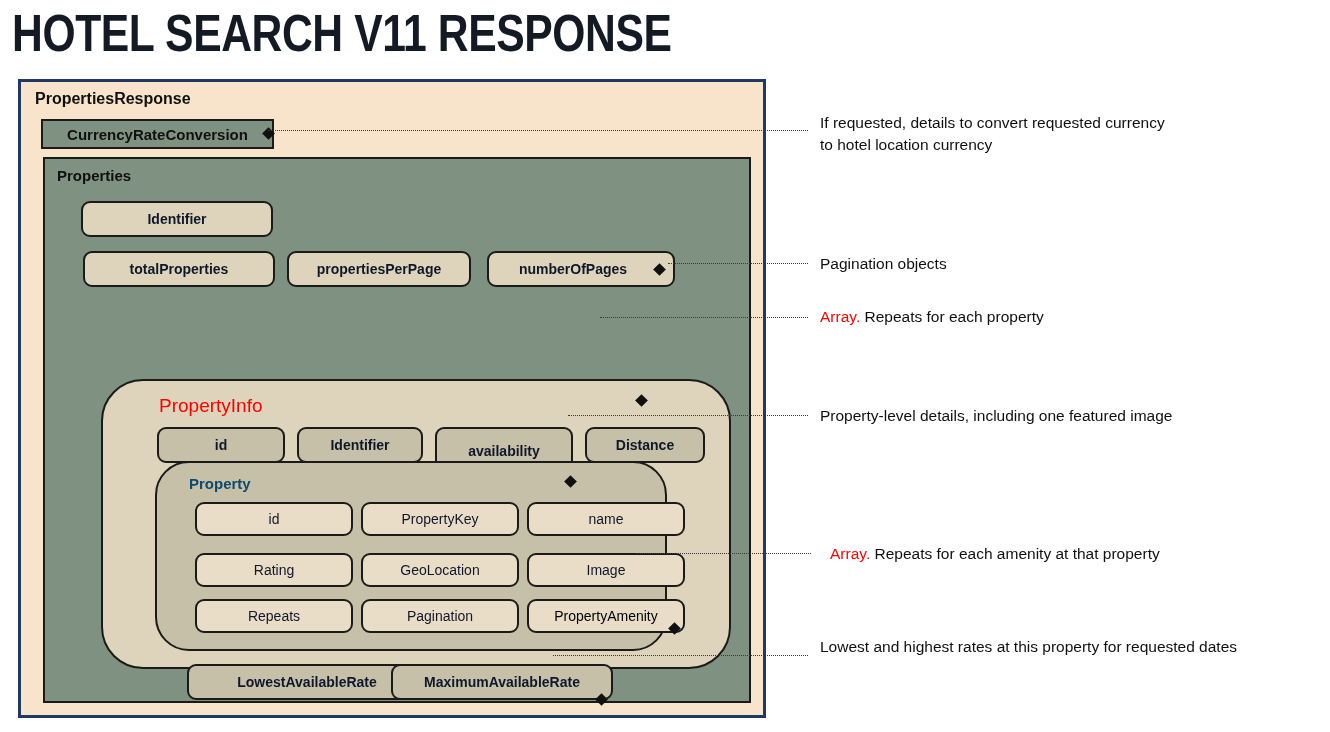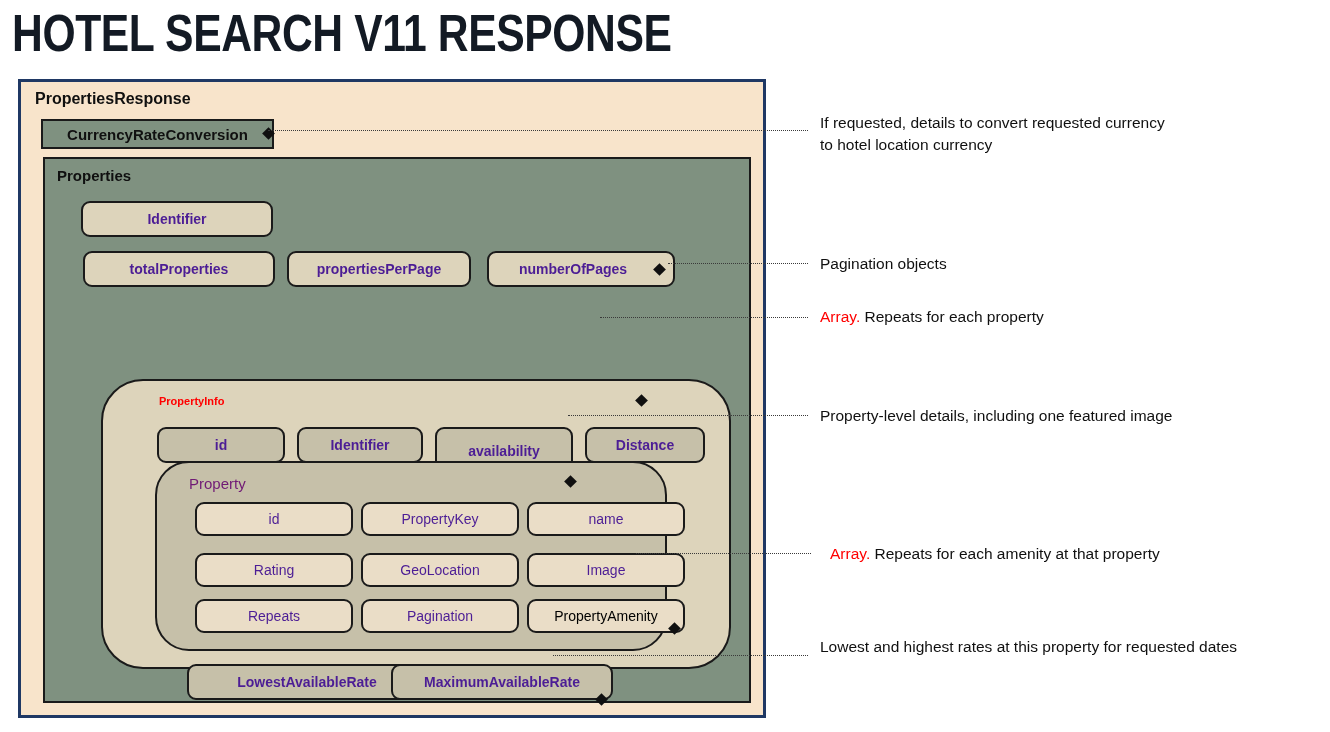--- a/index.html
+++ b/index.html
@@ -92,21 +92,21 @@
   
   .pill {
     position: absolute;
     box-sizing: border-box;
     border: 2px solid #1a1a1a;
     border-radius: 9px;
     display: flex;
     align-items: center;
     justify-content: center;
     font-size: 14px;
-    color: #4c1d95;
+    color: #0f172a;
     text-align: center;
   }
   .pill.lvl1 { background: #ddd4bb; font-weight: bold; }
   .pill.lvl2 { background: #c6c0a9; font-weight: bold; }
   .pill.lvl3 { background: #eaddc7; font-weight: normal; font-size: 14px; }
   .pill.red  { color: #000000; }
 
   
   #propertyinfo-box {
     position: absolute;
@@ -116,44 +116,44 @@
     height: 290px;
     background: #ddd4bb;
     border: 2px solid #1a1a1a;
     border-radius: 42px;
     box-sizing: border-box;
   }
   #propertyinfo-title {
     position: absolute;
     left: 56px;
     top: 14px;
-    font-size: 11px;
-    font-weight: bold;
+    font-size: 19px;
+    font-weight: normal;
     color: #ff0000;
   }
 
   
   #property-box {
     position: absolute;
     left: 52px;
     top: 80px;
     width: 512px;
     height: 190px;
     background: #c6c0a9;
     border: 2px solid #1a1a1a;
     border-radius: 34px;
     box-sizing: border-box;
   }
   #property-title {
     position: absolute;
     left: 32px;
     top: 12px;
     font-size: 15px;
-    font-weight: normal;
-    color: #701a75;
+    font-weight: bold;
+    color: #0c4a6e;
     text-align: center;
   }
 
   
   .diamond {
     position: absolute;
     width: 9px;
     height: 9px;
     background: #101010;
     transform: rotate(45deg);

